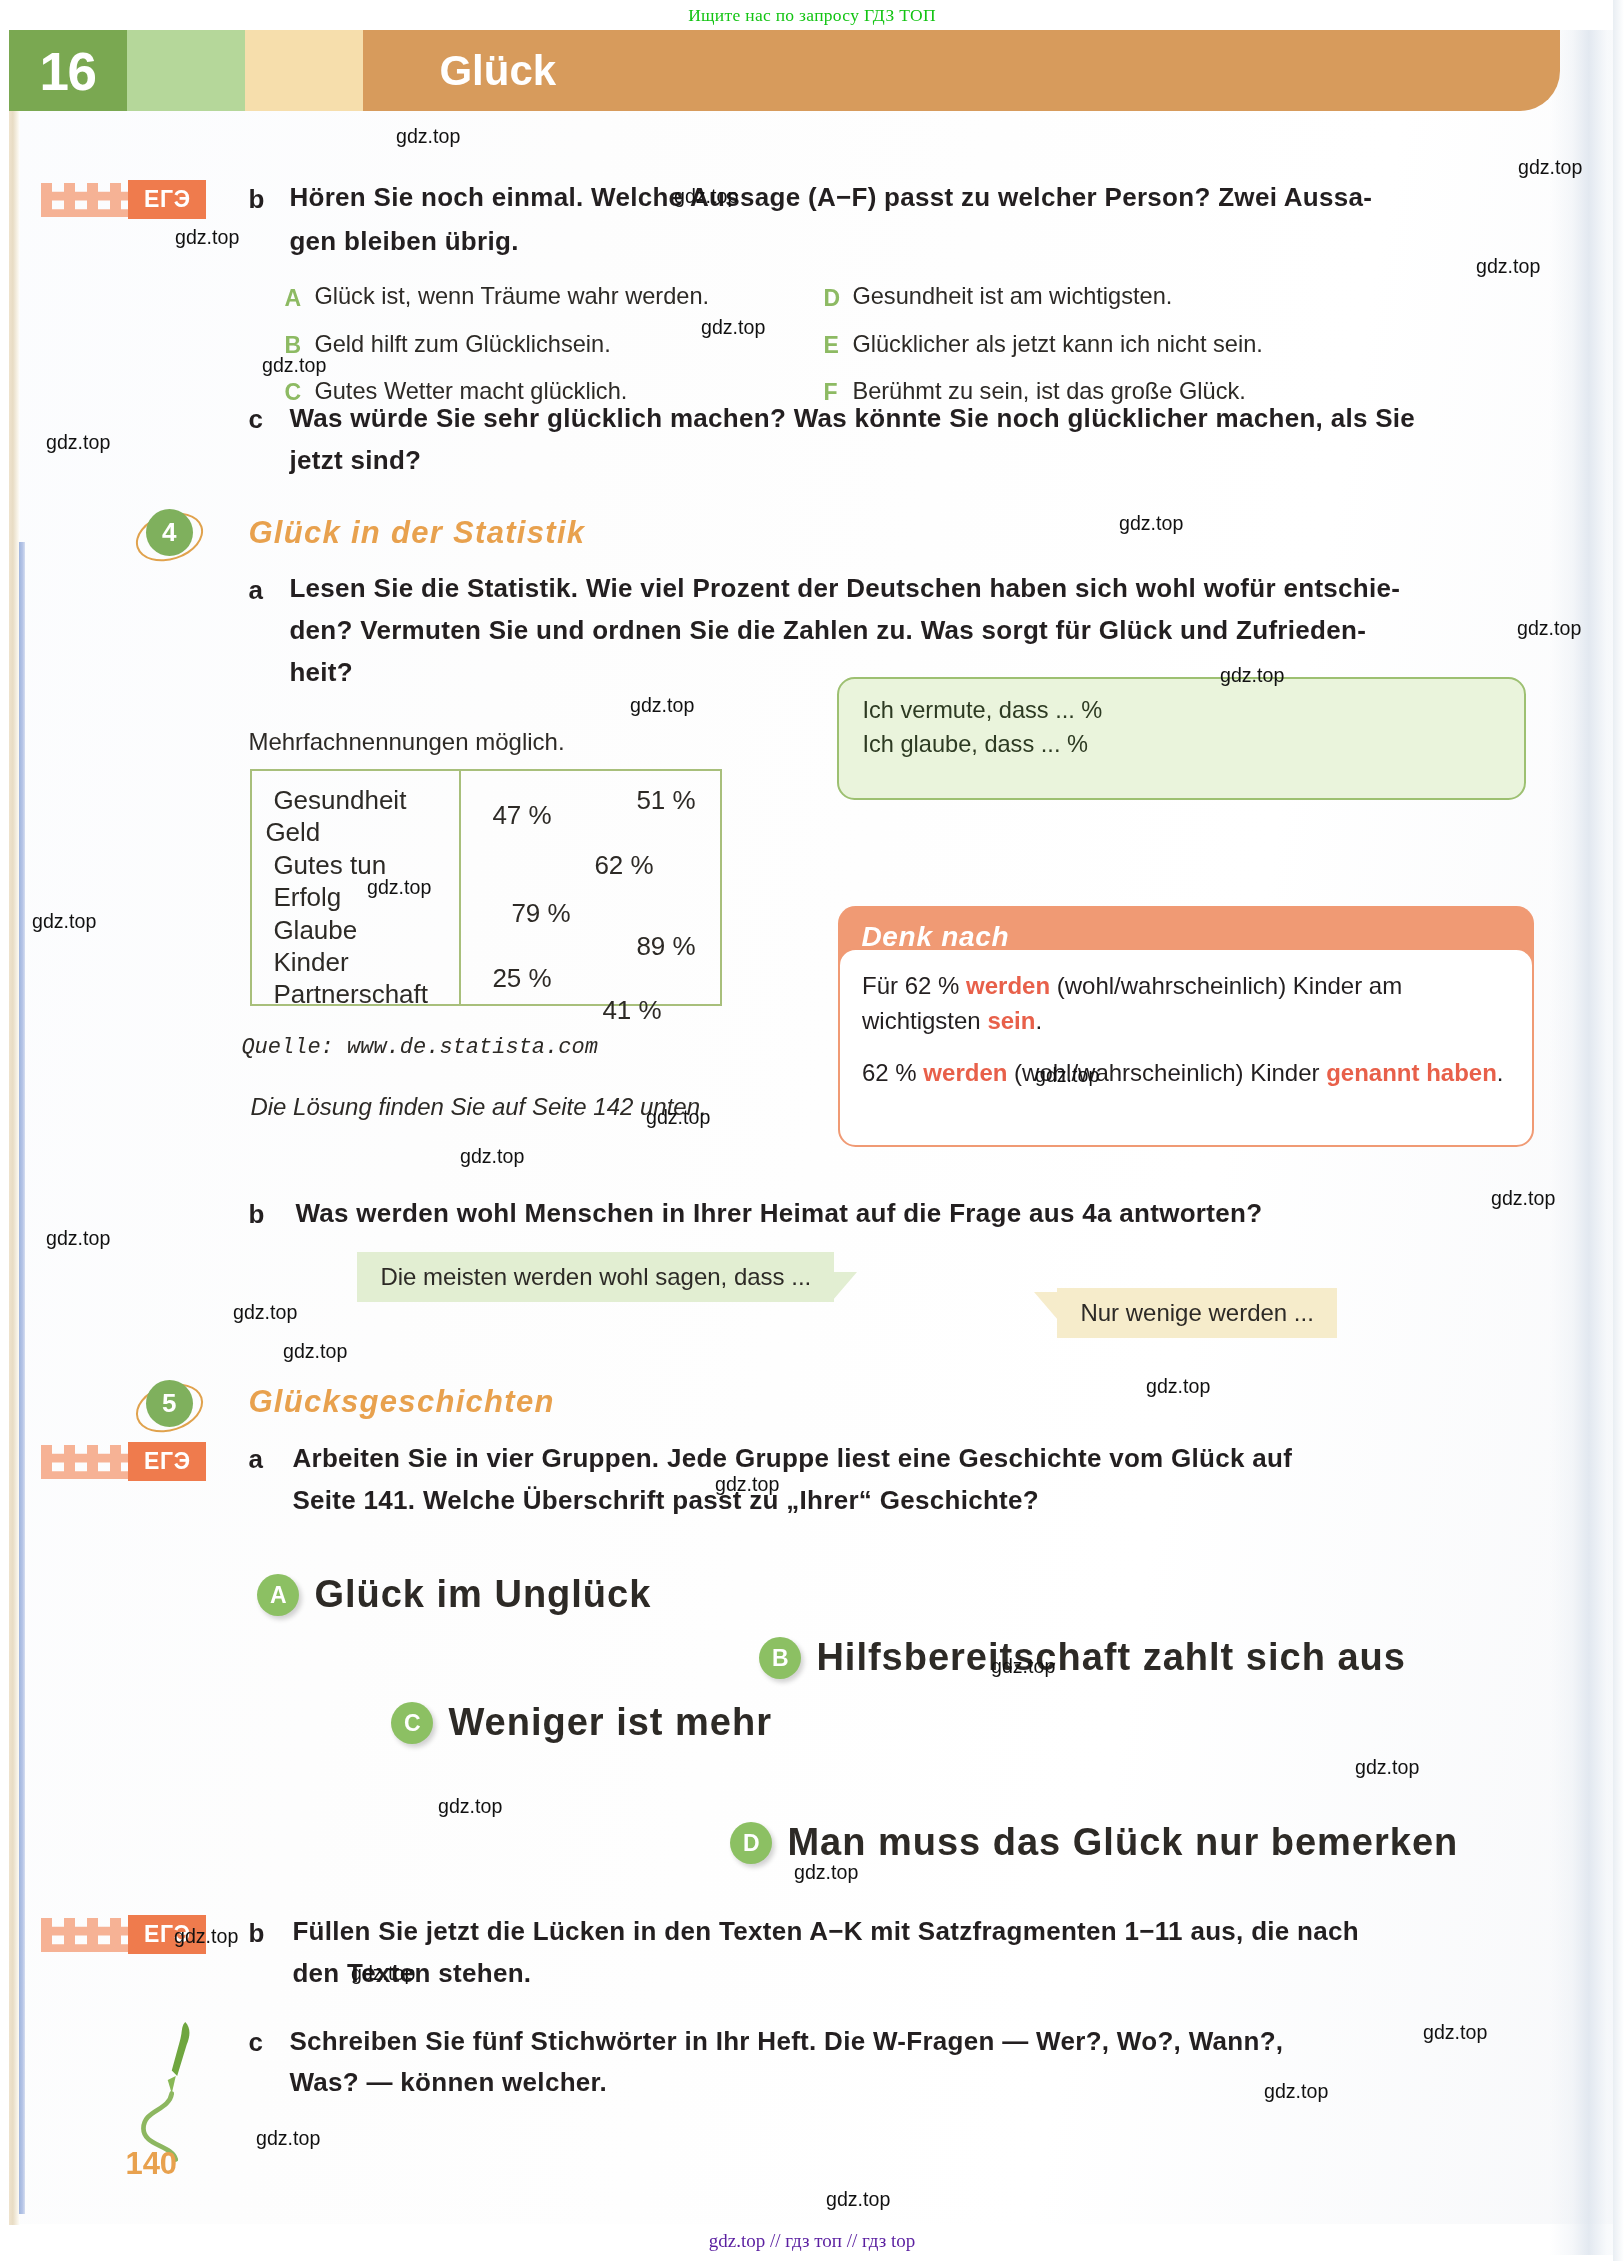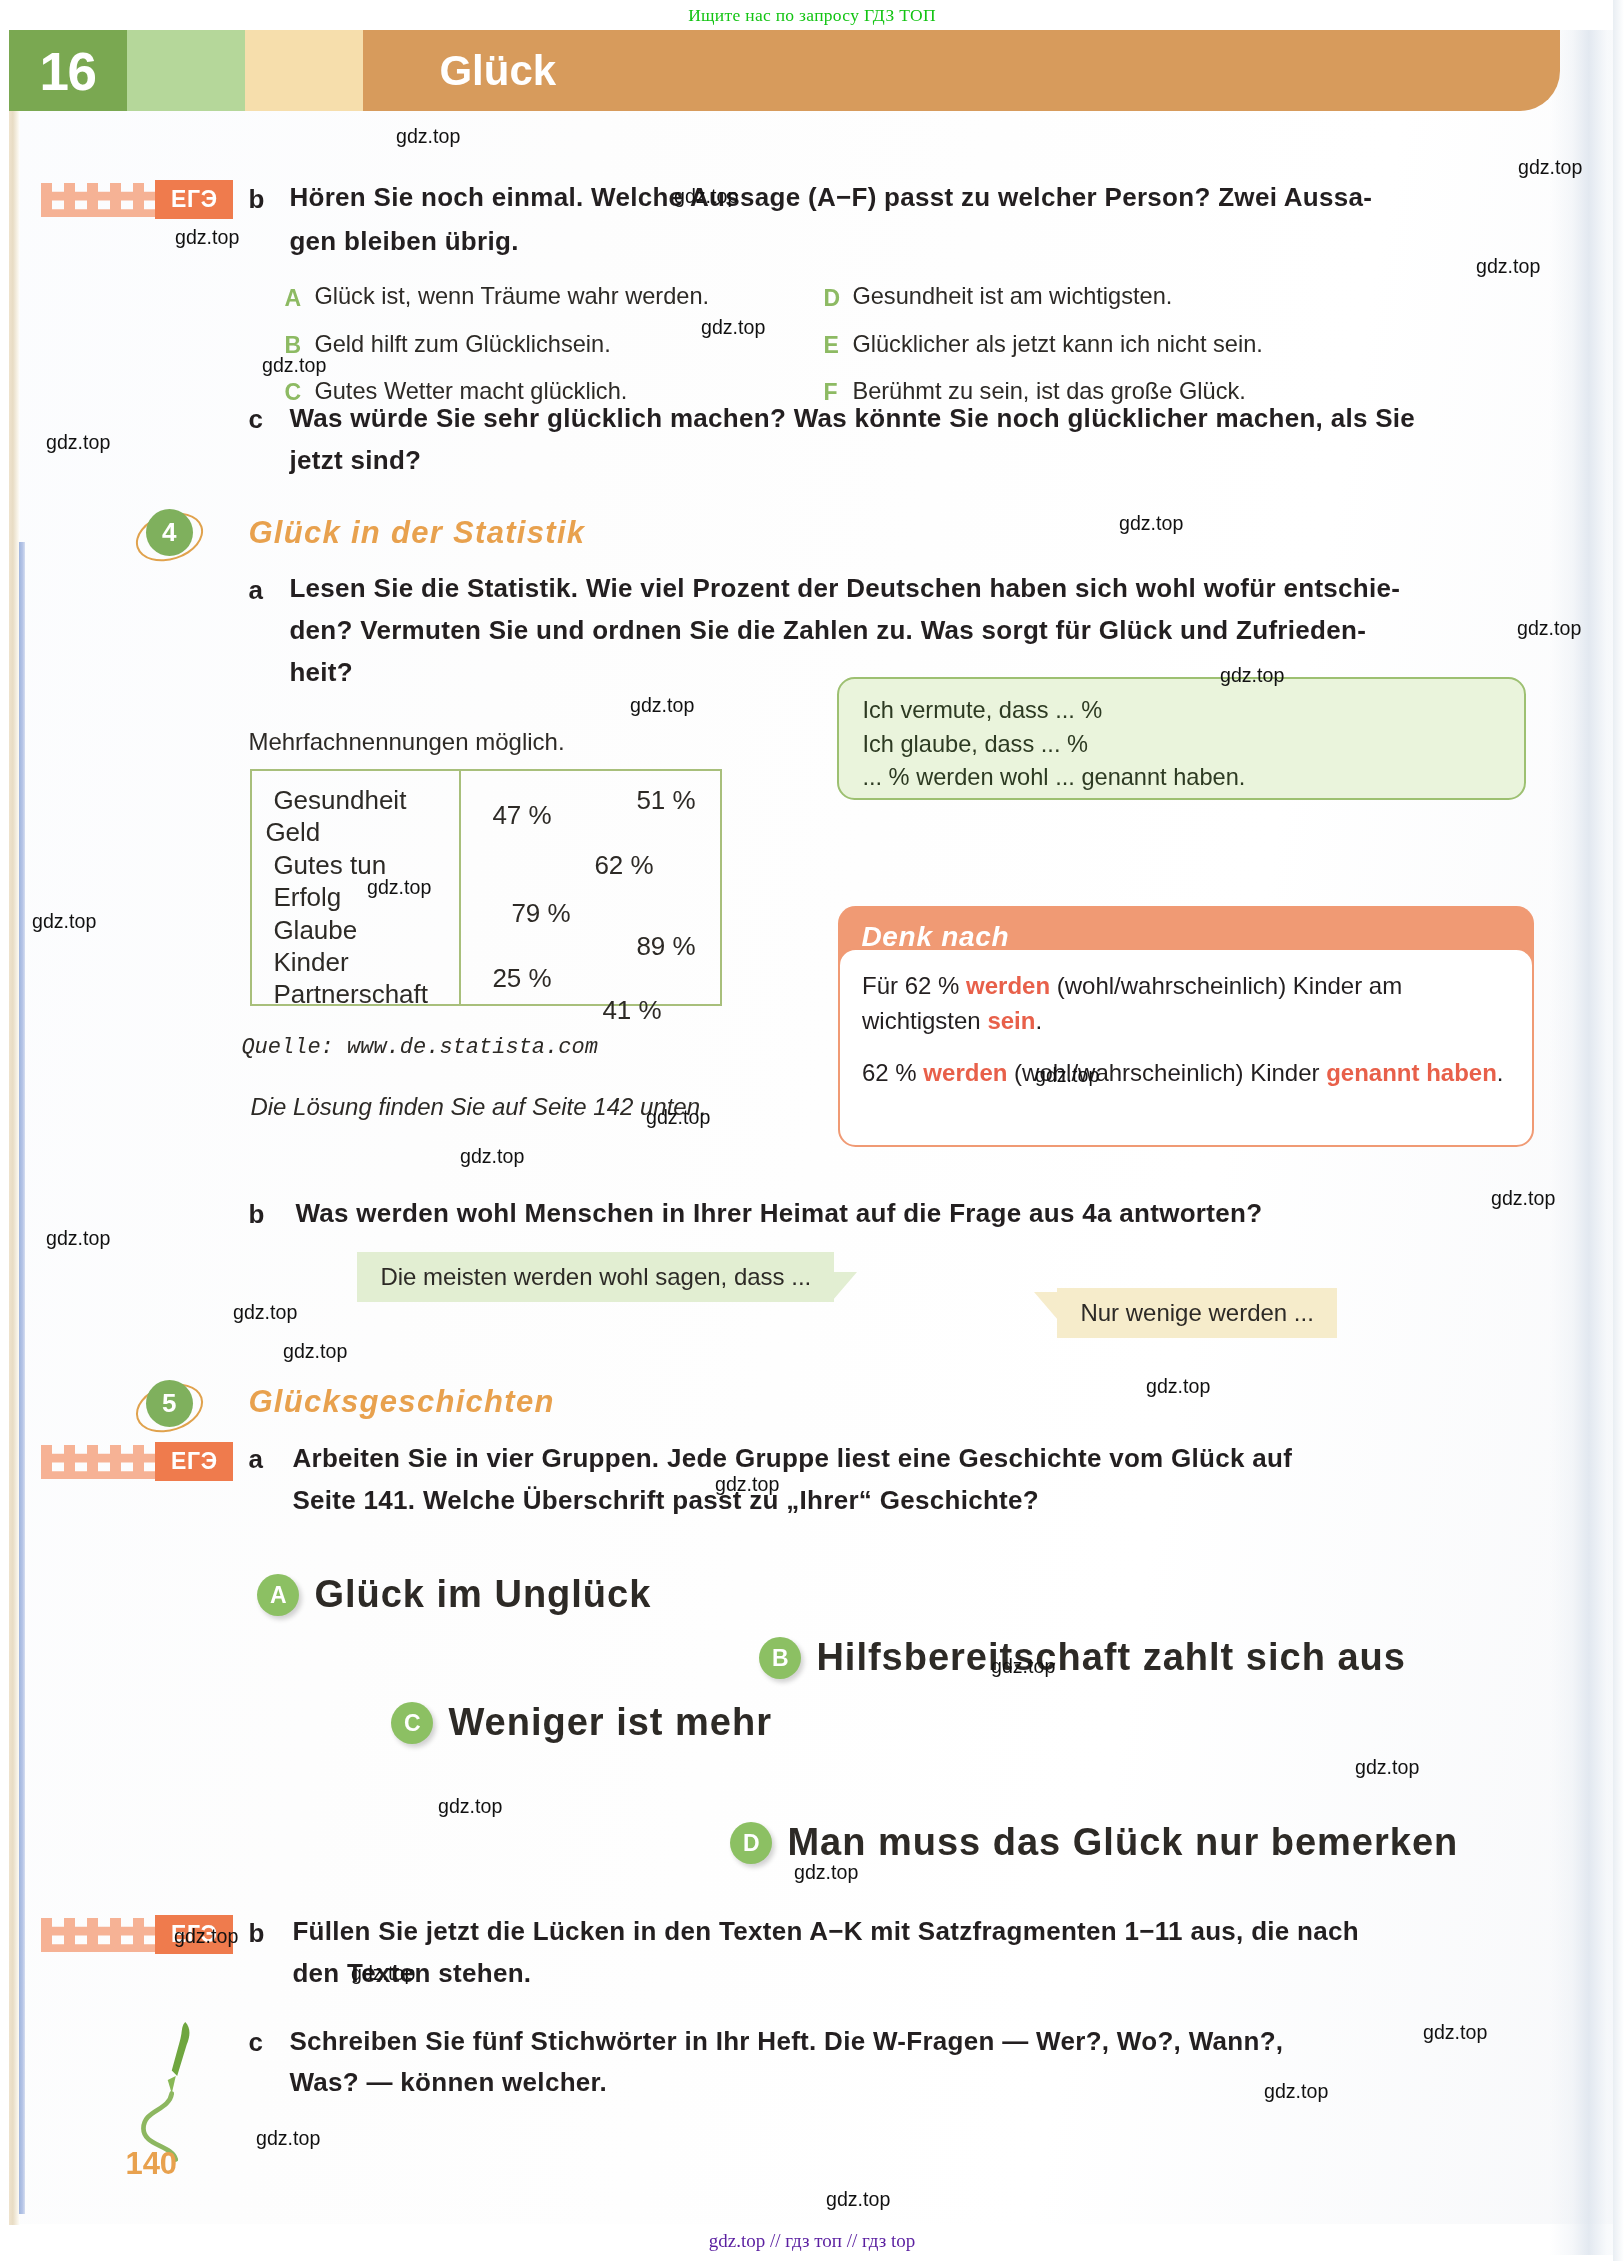--- a/index.html
+++ b/index.html
@@ -122,21 +122,21 @@
   .letter {
     position: absolute;
     font-family: "Liberation Sans", sans-serif;
     font-weight: bold;
     color: #231f20;
   }
 
   
   .ege {
     position: absolute;
-    width: 192px;
+    width: 165px;
     height: 39px;
   }
   .ege .checks {
     position: absolute;
     left: 0; top: 2.7px;
     width: 115px; height: 34px;
     background-image:
       linear-gradient(90deg, #f5a683 0 50%, transparent 50% 100%),
       linear-gradient(0deg, #f5a683 0 50%, transparent 50% 100%);
     background-size: 23px 17.5px, 23px 17.5px;
@@ -486,21 +486,20 @@
     <div class="stat-val" style="left:627px; top:901px;">89 %</div>
     <div class="stat-val" style="left:483px; top:933px;">25 %</div>
     <div class="stat-val" style="left:593px; top:965px;">41 %</div>
 
     <div class="stat-src" style="left:232px; top:1005px;font-family:Liberation Mono, monospace;">Quelle: www.de.statista.com</div>
     <div class="stat-note" style="left:241px; top:1063px;">Die Lösung finden Sie auf Seite 142 unten.</div>
 
     <div class="hintbox" style="left:828px; top:647px; width:689px; height:123px;">
       <div>Ich vermute, dass ... %</div>
       <div>Ich glaube, dass ... %</div>
-      <div>... % werden wohl ... genannt haben.</div>
     </div>
 
     <div class="denk" style="left:829px; top:876px; width:696px; height:241px;">
       <div class="denk-head">
         <span>Denk nach</span>
       </div>
       <div class="denk-body">
         <p><span>Für 62 % </span><span class="hl">werden</span><span> (wohl/wahrscheinlich) Kinder am wichtigsten </span><span class="hl">sein</span><span>.</span></p>
         <p><span>62 % </span><span class="hl">werden</span><span> (wohl/wahrscheinlich) Kinder </span><span class="hl">genannt haben</span><span>.</span></p>
       </div>

